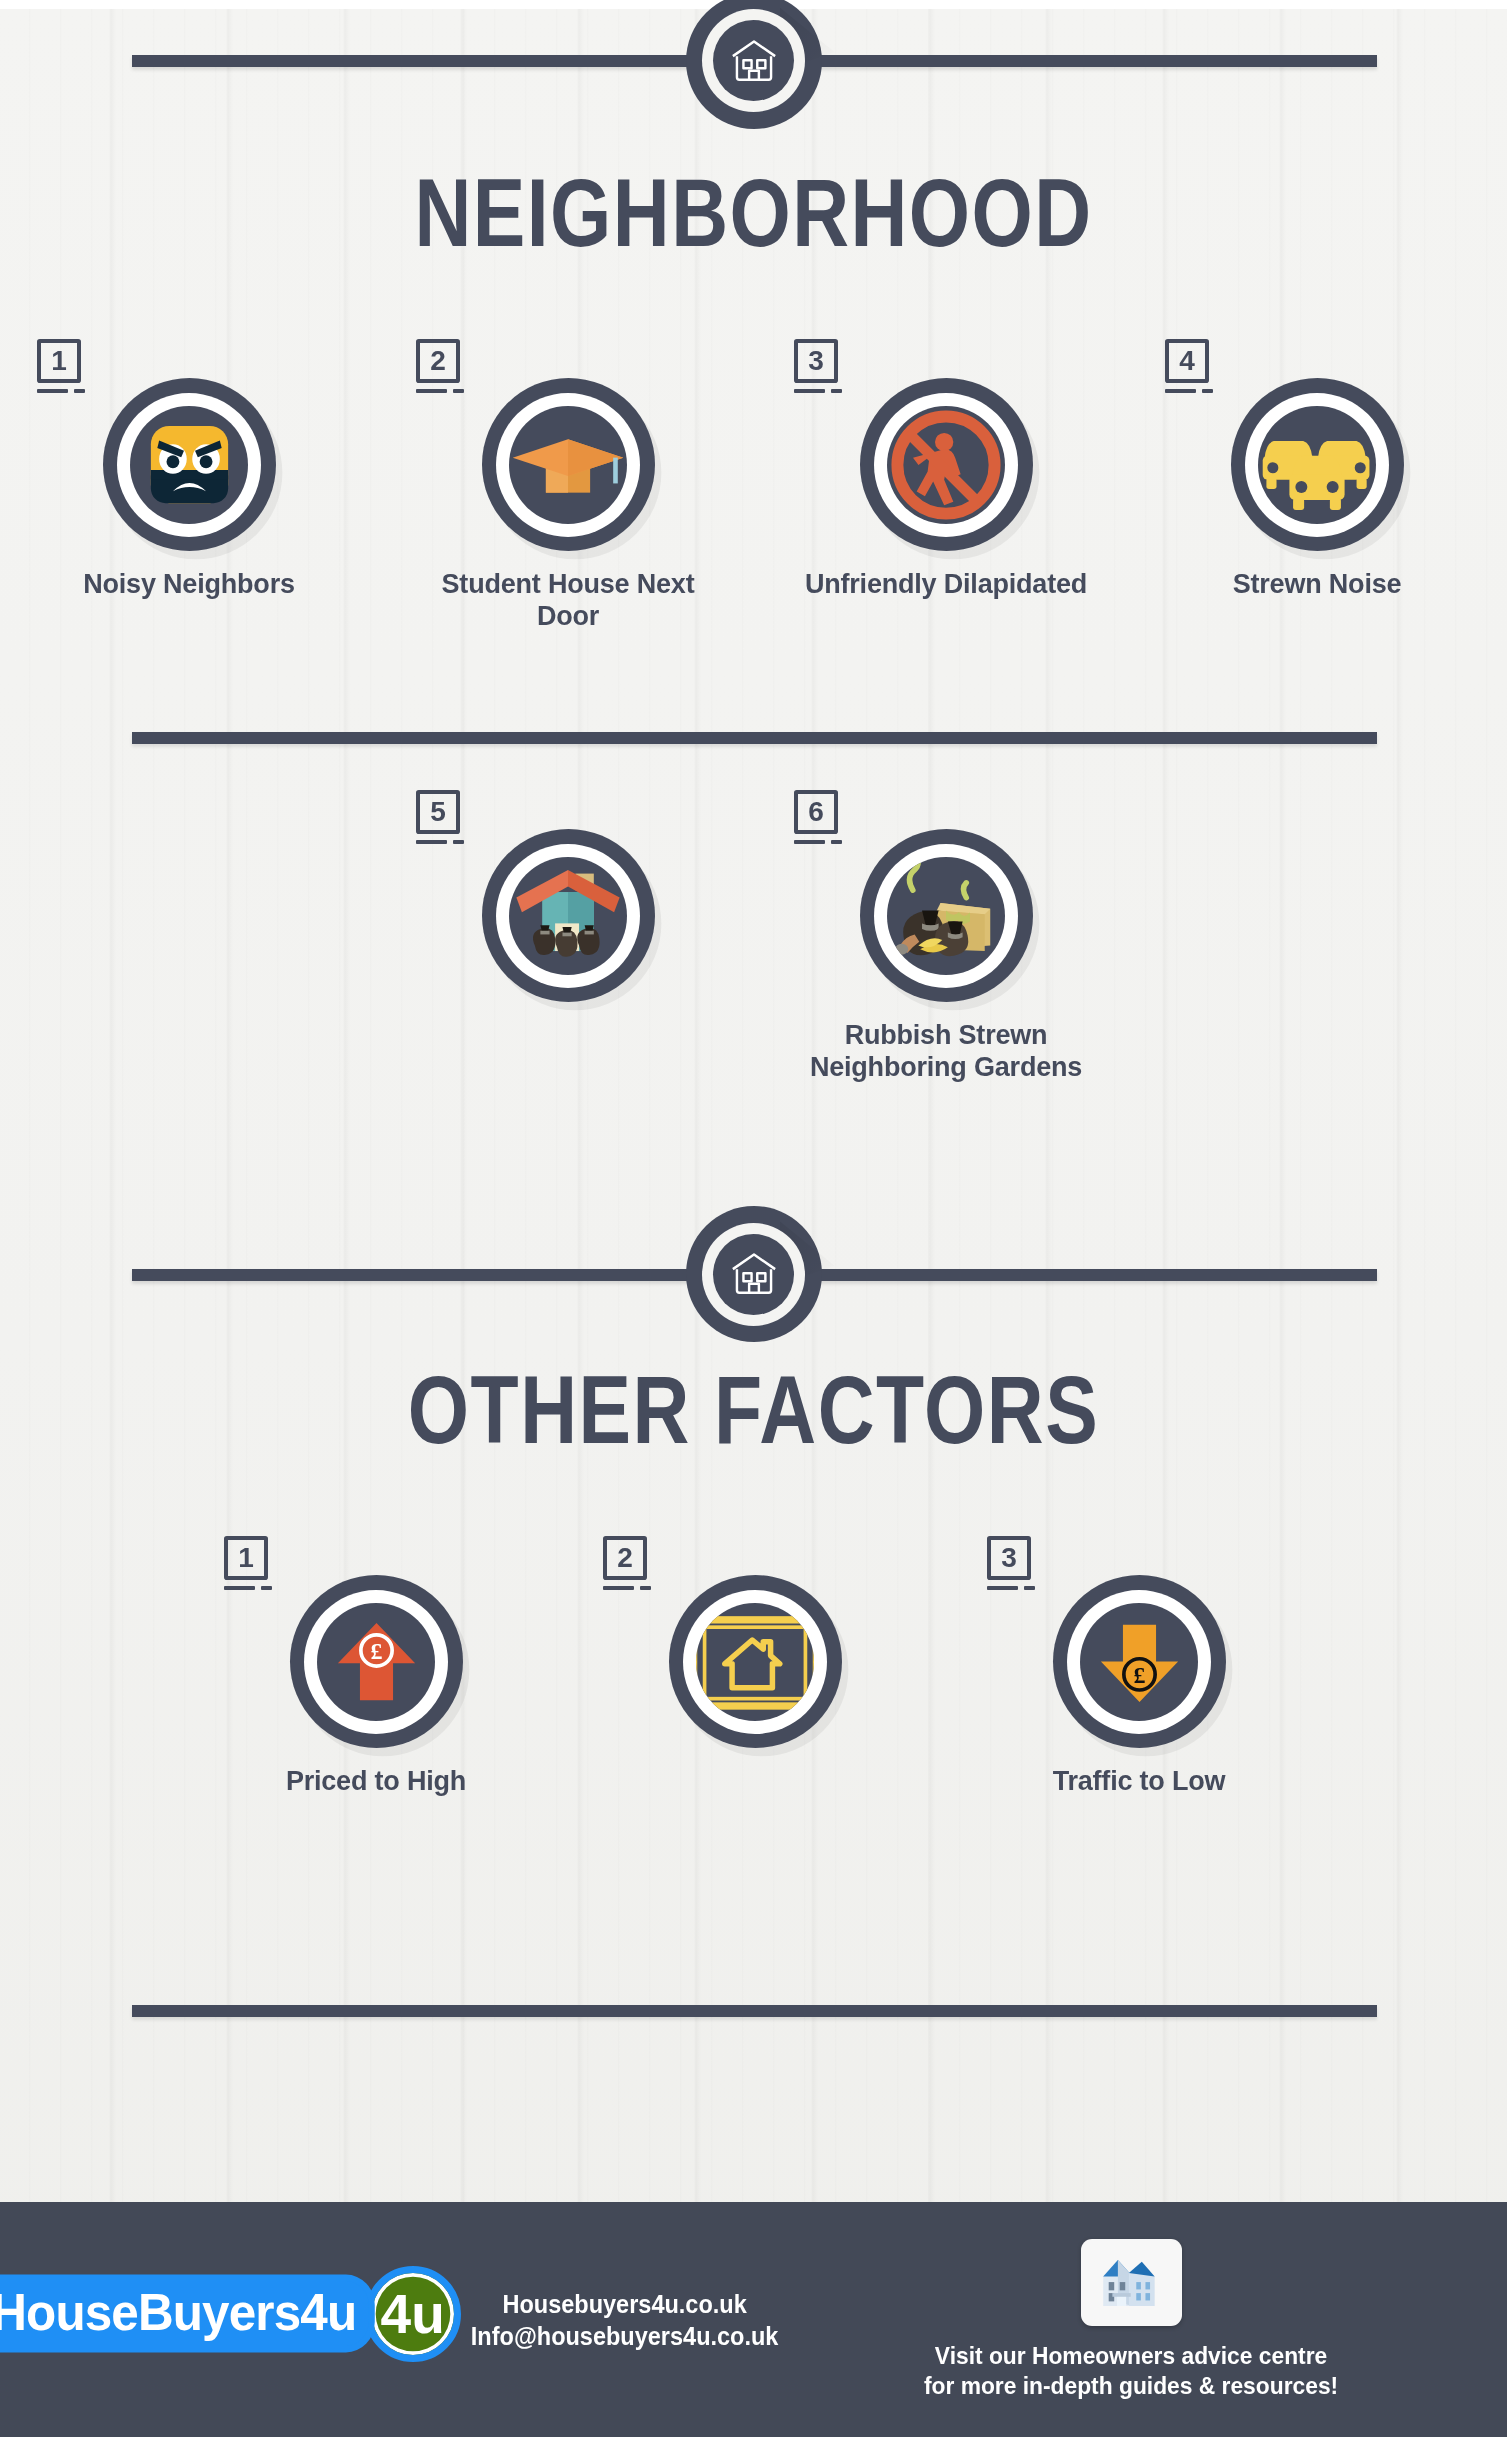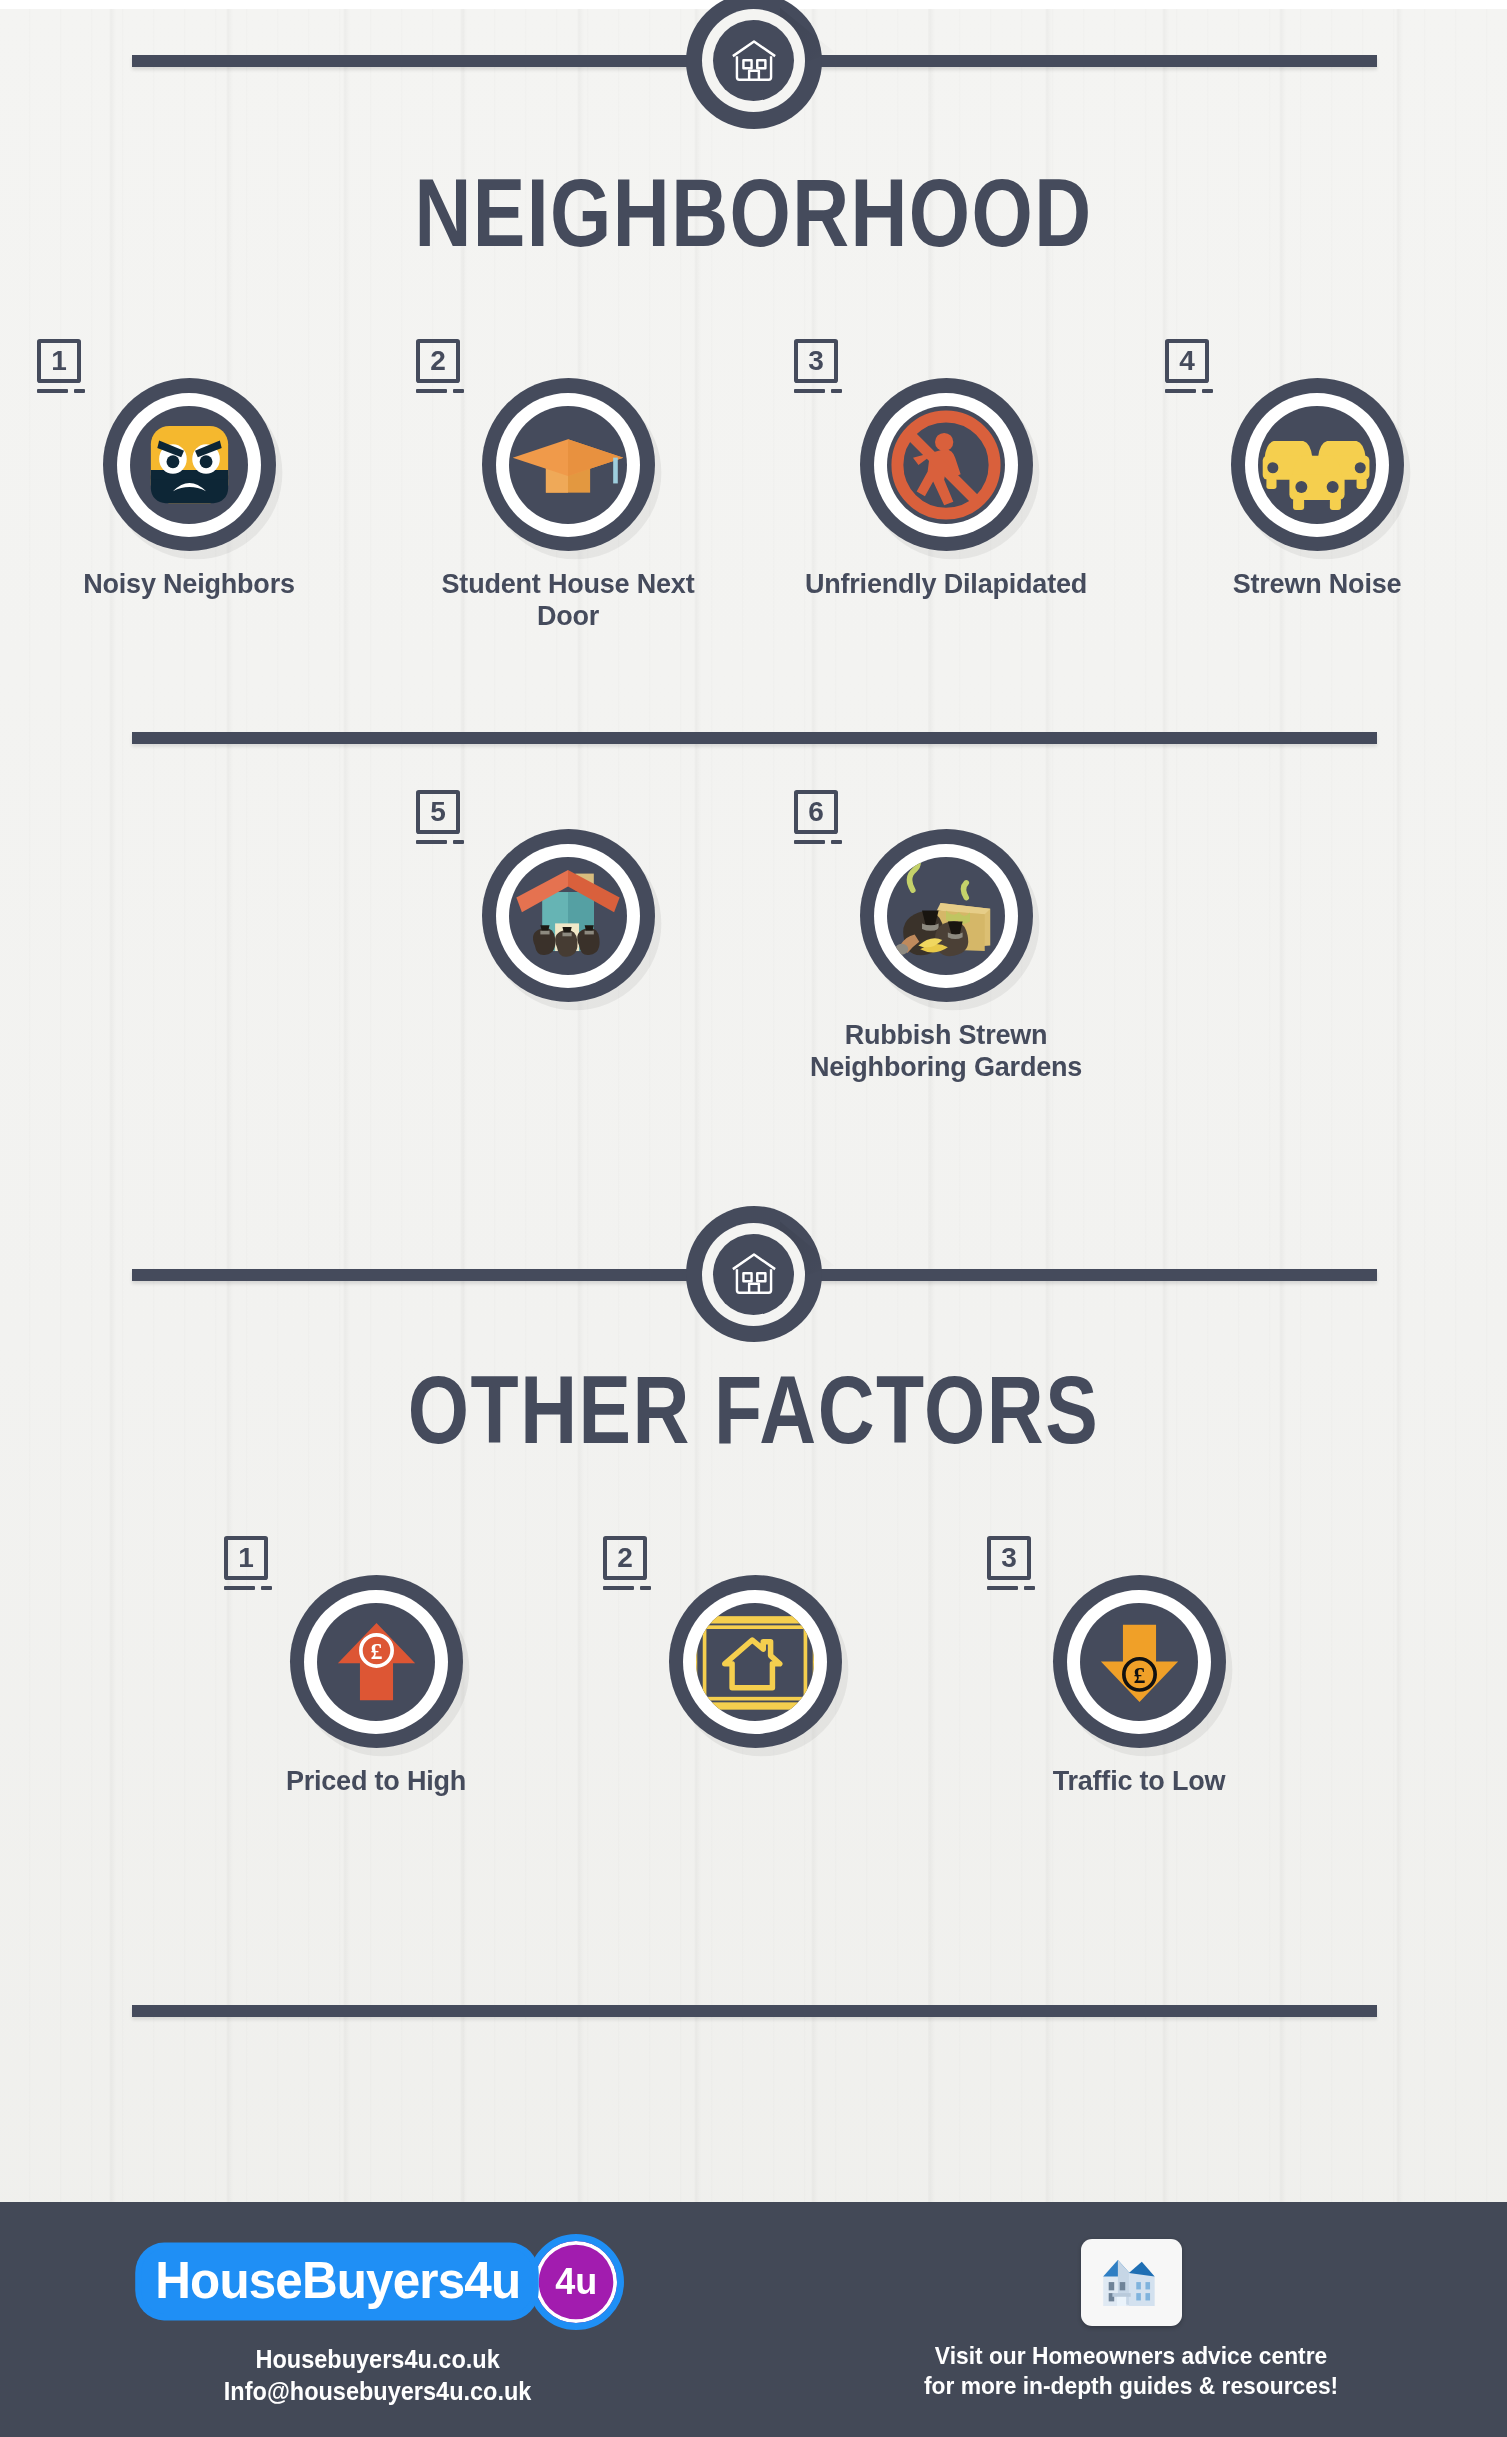--- a/index.html
+++ b/index.html
@@ -155,21 +155,21 @@
   }
 
   
   .footer {
     position: absolute; left: 0; top: 2202px;
     width: 1507px; height: 236px;
     background: #434957;
   }
   .footer-left {
     position: absolute; left: 0; top: 0; width: 755px; height: 236px;
-    display: flex; flex-direction: column; align-items: center; justify-content: center;
+    display: flex; align-items: center; justify-content: center;
   }
   .hb-logo {
     display: flex; align-items: center; justify-content: center;
     margin-bottom: 13px;
   }
   .hb-word {
     position: relative;
     font-weight: bold;
     font-size: 52px;
     color: #ffffff;
@@ -177,26 +177,26 @@
     padding: 3.7px 13px 6.4px 14.7px;
     border-radius: 24px;
     letter-spacing: -0.9px;
     line-height: 1.05;
     box-shadow: 0 0 0 6.4px #1f8ff5;
     margin-right: 16.6px;
     transform: scaleX(0.95);
   }
   .hb-badge {
     width: 96px; height: 96px; border-radius: 50%;
-    background: #a21caf;
+    background: #4d7c0f;
     border: 7.4px solid #1f8ff5;
     box-shadow: inset 0 0 0 3.7px #ffffff;
     display: flex; align-items: center; justify-content: center;
     font-weight: bold;
-    font-size: 36px;
+    font-size: 55px;
     color: #ffffff;
     margin-left: -31px;
   }
   .footer-contact {
     text-align: center;
     color: #ffffff;
     font-weight: bold;
     font-size: 25px;
     line-height: 1.28;
     transform: scaleX(0.94);

